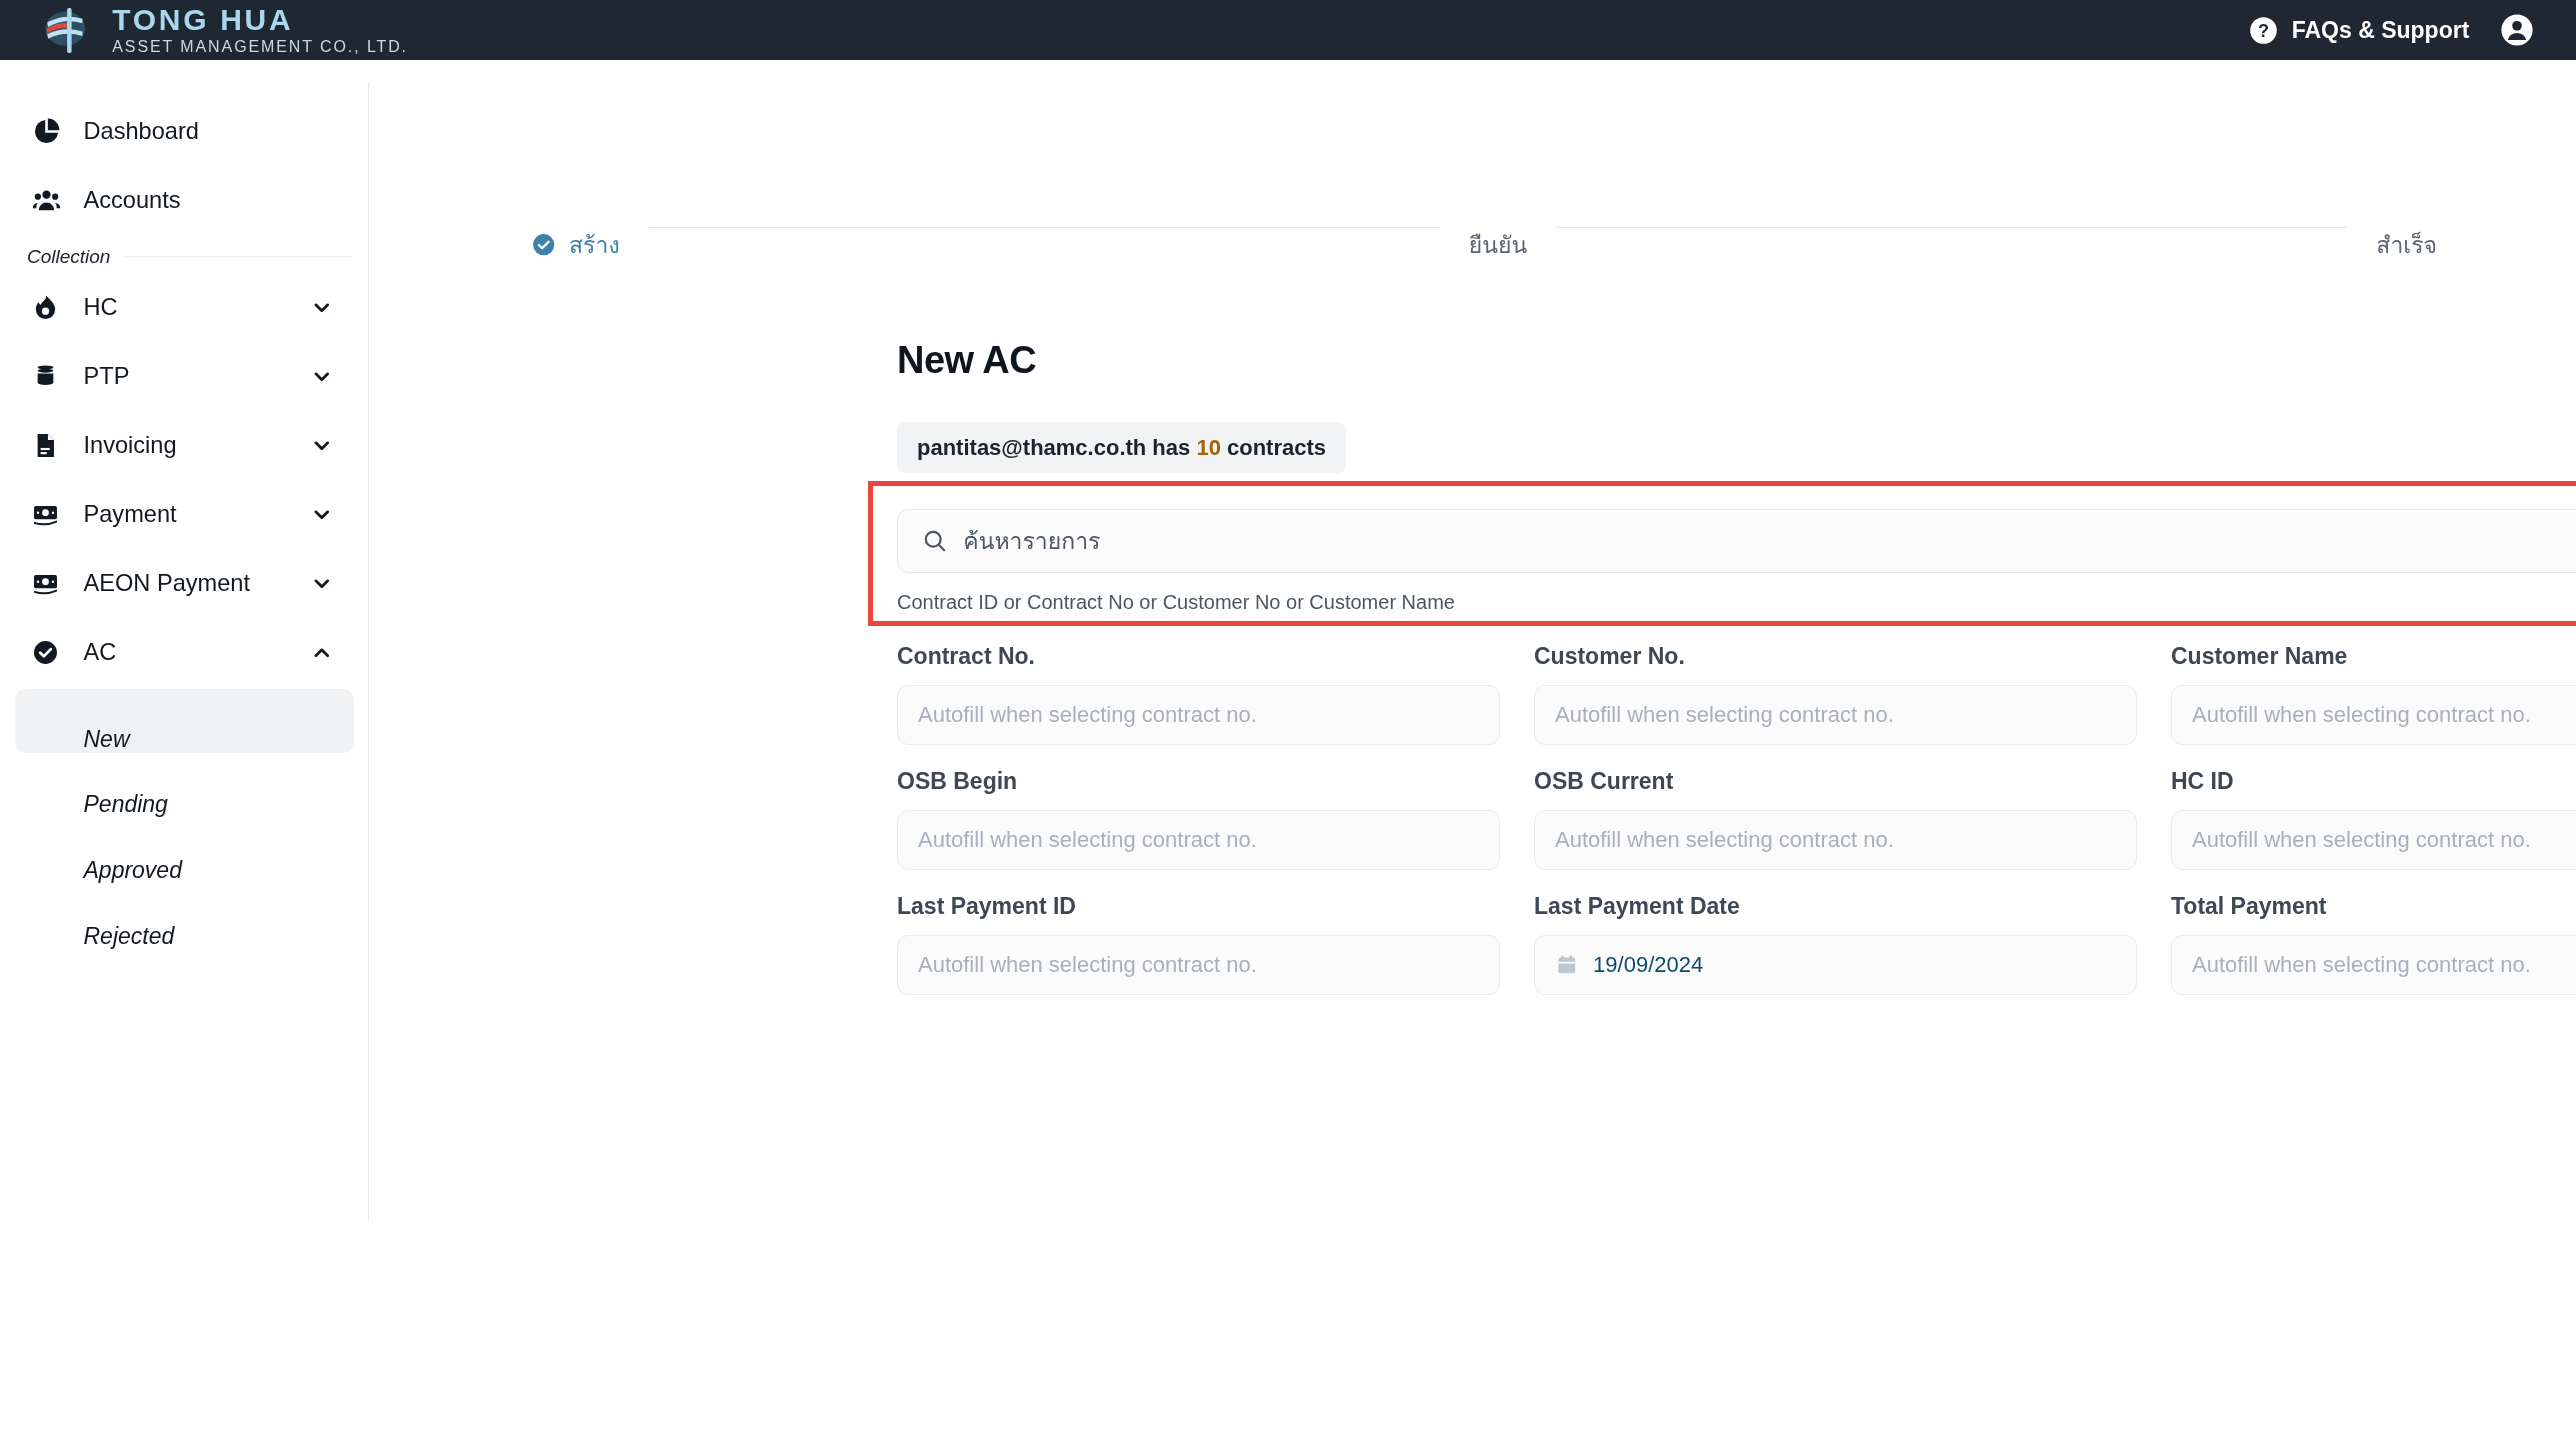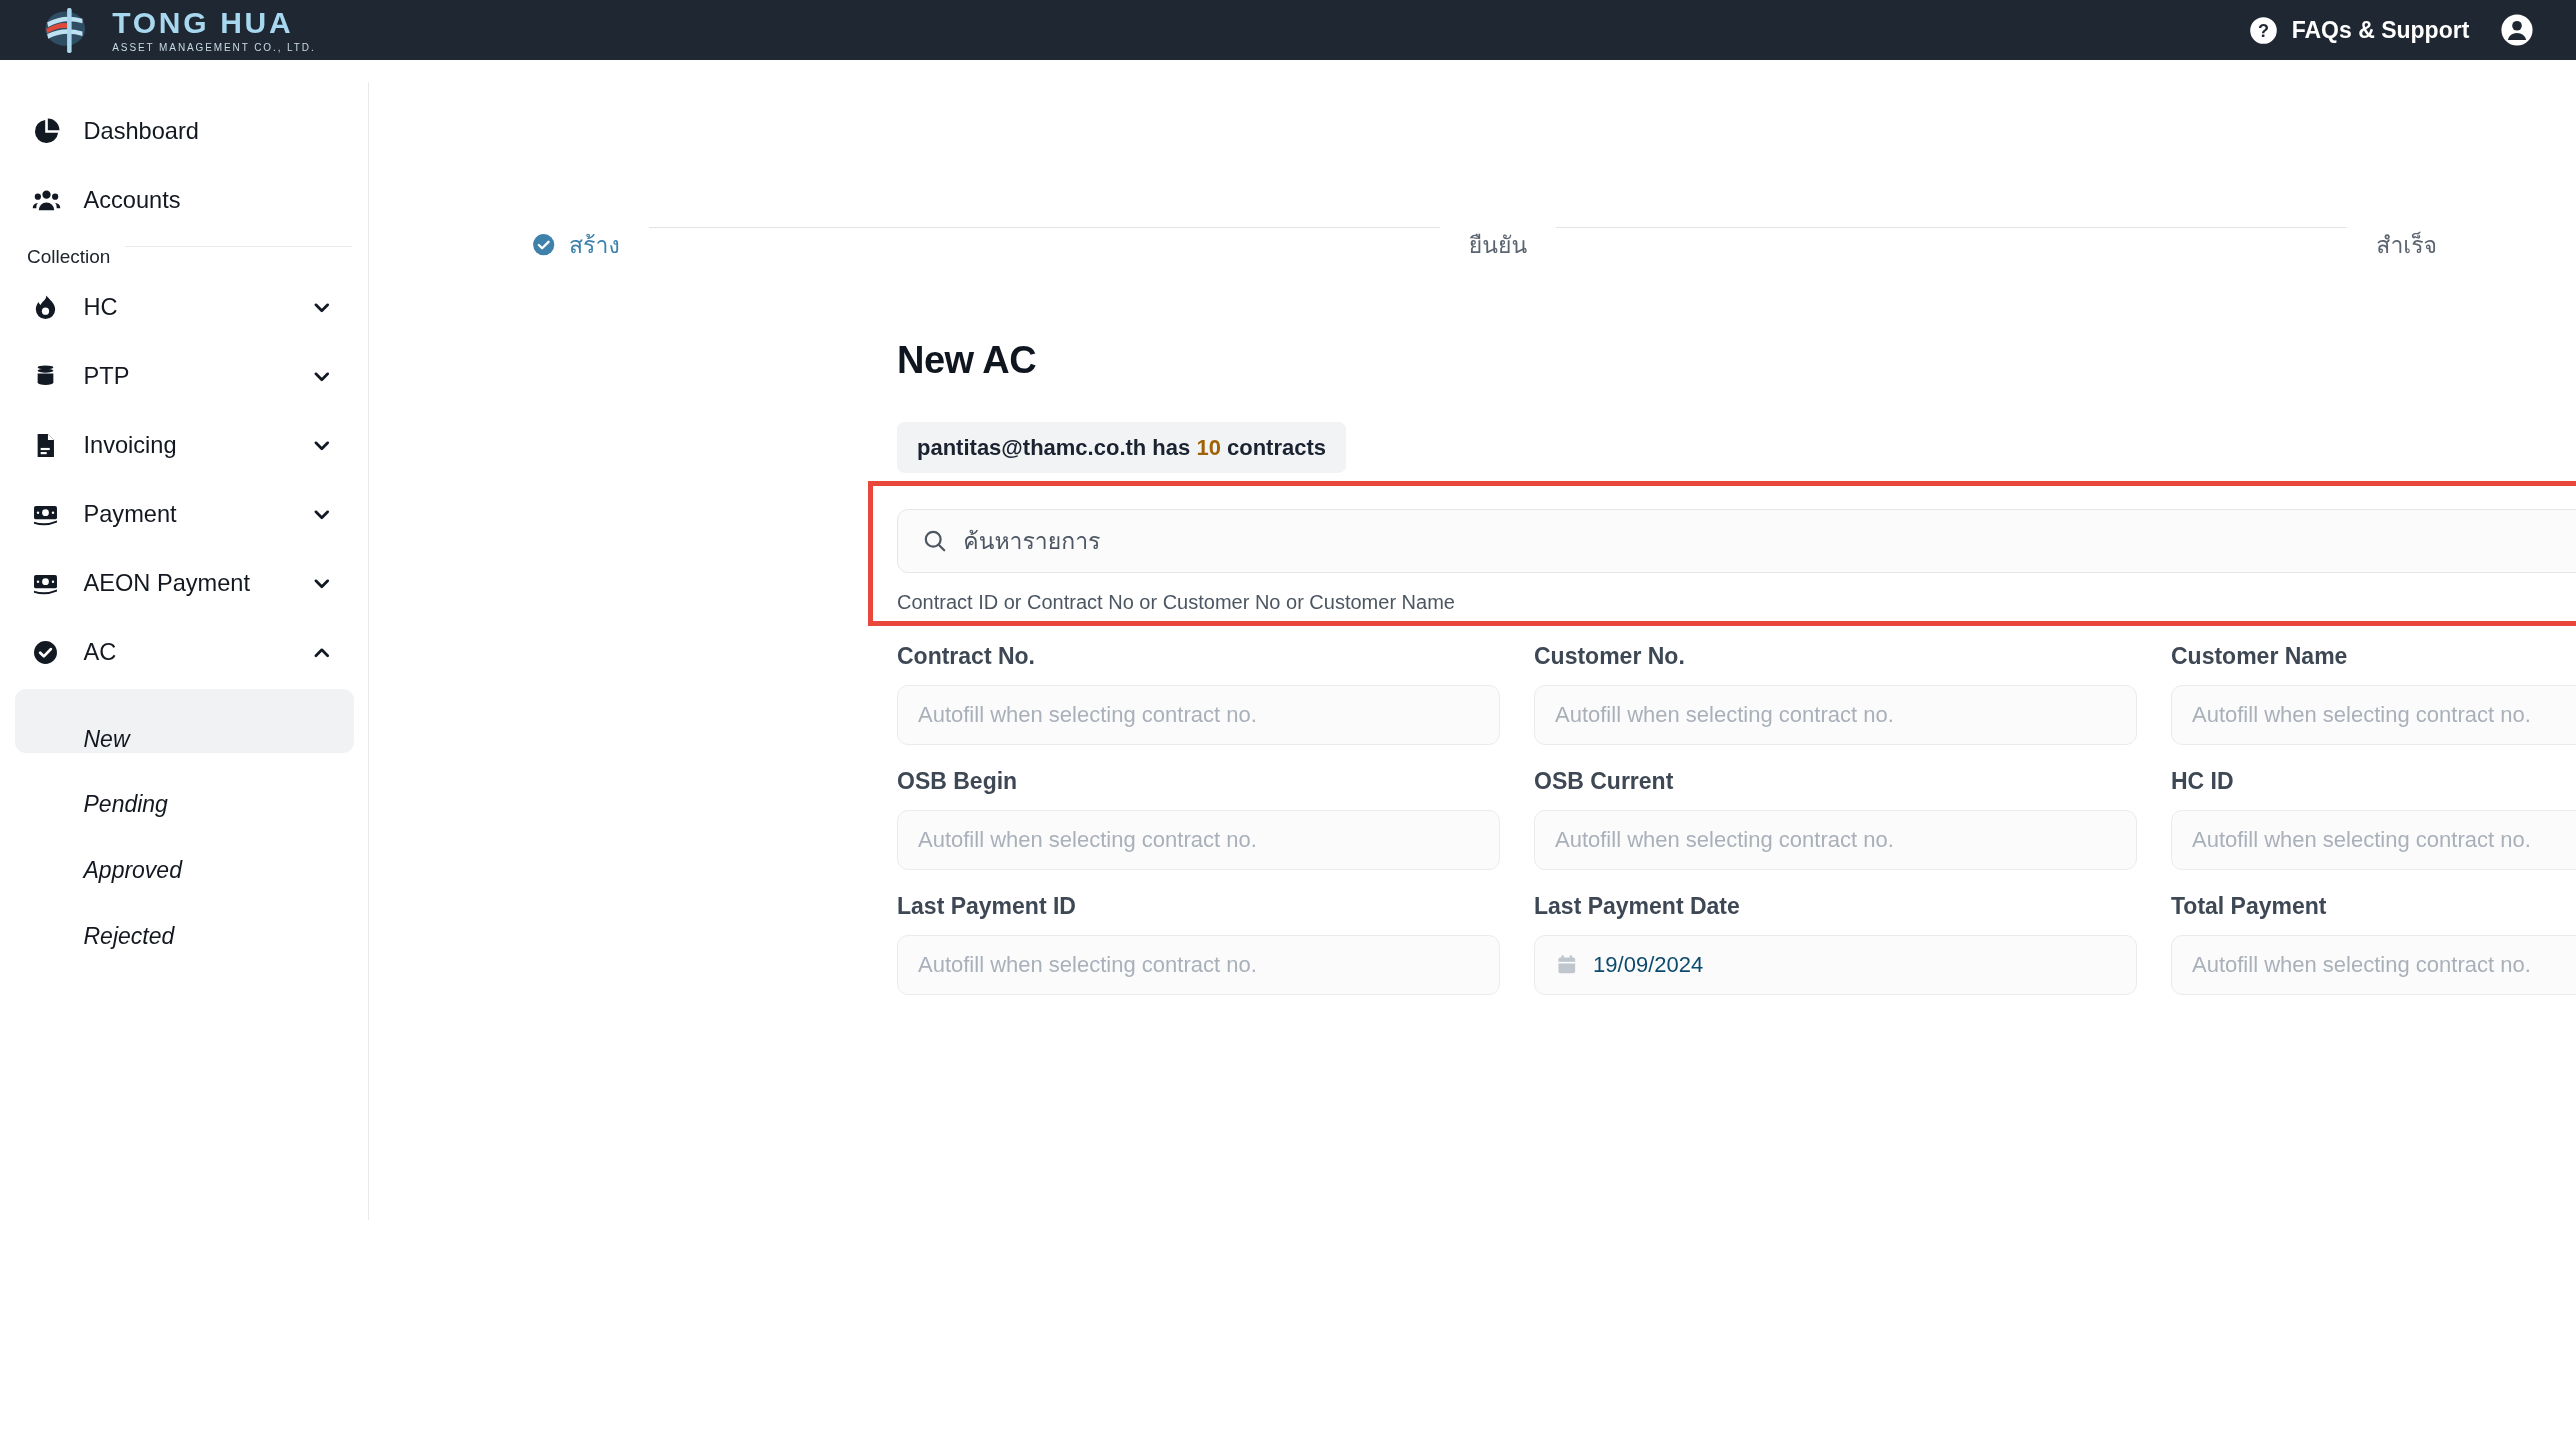--- a/index.html
+++ b/index.html
@@ -18,21 +18,21 @@
     padding: 0 25.4px 0 40px;
   }
   .brand { display: flex; align-items: center; gap: 16.3px; }
   .brand-mark { width: 56px; height: 53px; flex: 0 0 auto; }
   .brand-text { display: flex; flex-direction: column; justify-content: center; }
   .brand-title {
     color: #a8d8ef; font-size: 30px; font-weight: bold; letter-spacing: 2.7px;
     line-height: 1.05;
   }
   .brand-sub {
-    color: #c7dbe6; font-size: 10px; letter-spacing: 1.9px; margin-top: 3px;
+    color: #c7dbe6; font-size: 16px; letter-spacing: 1.9px; margin-top: 3px;
   }
   .topbar-right { display: flex; align-items: center; gap: 31px; padding-right: 16.3px; }
   .faq-link {
     display: flex; align-items: center; gap: 13.6px;
     color: #ffffff; font-size: 23px; font-weight: bold; cursor: pointer;
   }
   .faq-icon, .avatar-icon { display: block; }
 
   
   .sidebar {
@@ -45,22 +45,23 @@
     height: 69px; margin: 0 14.5px; padding: 0 16.3px;
     border-radius: 11px; cursor: pointer;
   }
   .nav-item .ico { width: 40px; flex: 0 0 40px; display: flex; align-items: center; }
   .nav-item .label {
     flex: 1 1 auto; font-size: 23.6px; color: #131820; margin-left: 12.7px;
   }
   .nav-item .chev { width: 31px; flex: 0 0 31px; display: flex; justify-content: center; }
 
   .nav-section {
-    display: flex; gap: 14.5px;
+    display: flex; align-items: center; gap: 14.5px;
     margin: 11px 16.3px 5.4px 27px;
+    font-style: italic;
   }
   .nav-section .sec-label { font-size: 19px; color: #20262f; white-space: nowrap; }
   .nav-section .sec-rule { flex: 1 1 auto; height: 0.9px; background: #e8eaed; }
 
   .subnav-item {
     display: flex; align-items: flex-end;
     height: 64px; margin: 1.8px 14.5px; padding: 0 0 0 69px;
     border-radius: 11px; cursor: pointer;
     font-size: 23px; color: #131820; font-style: italic;
   }

